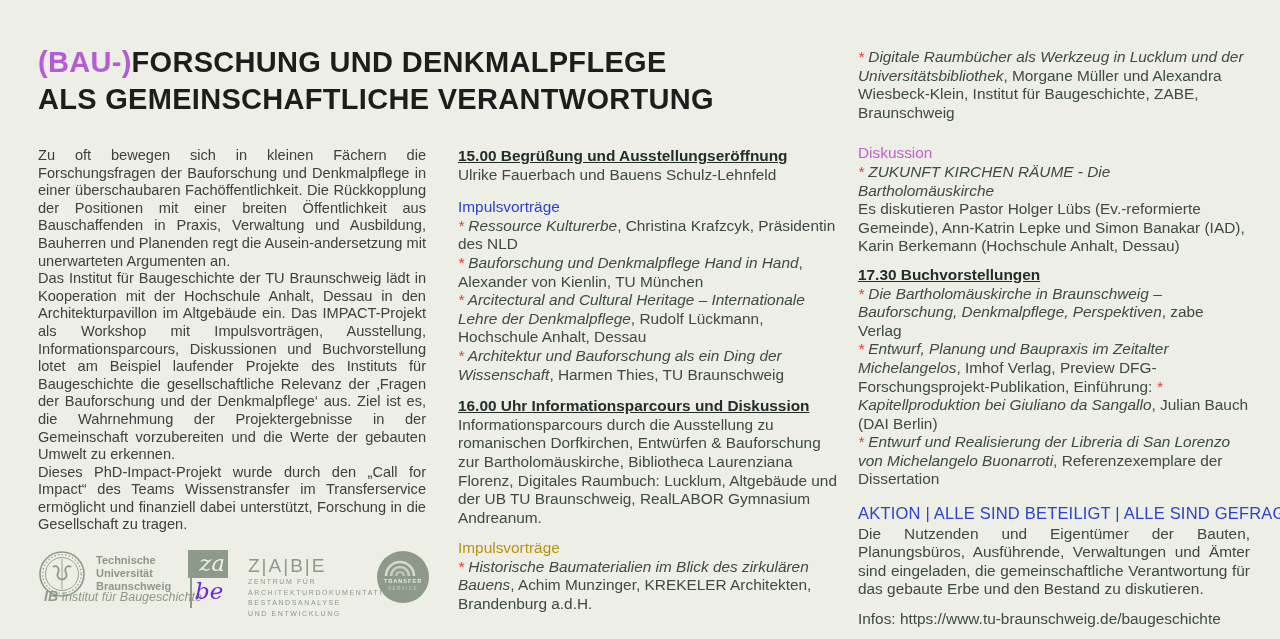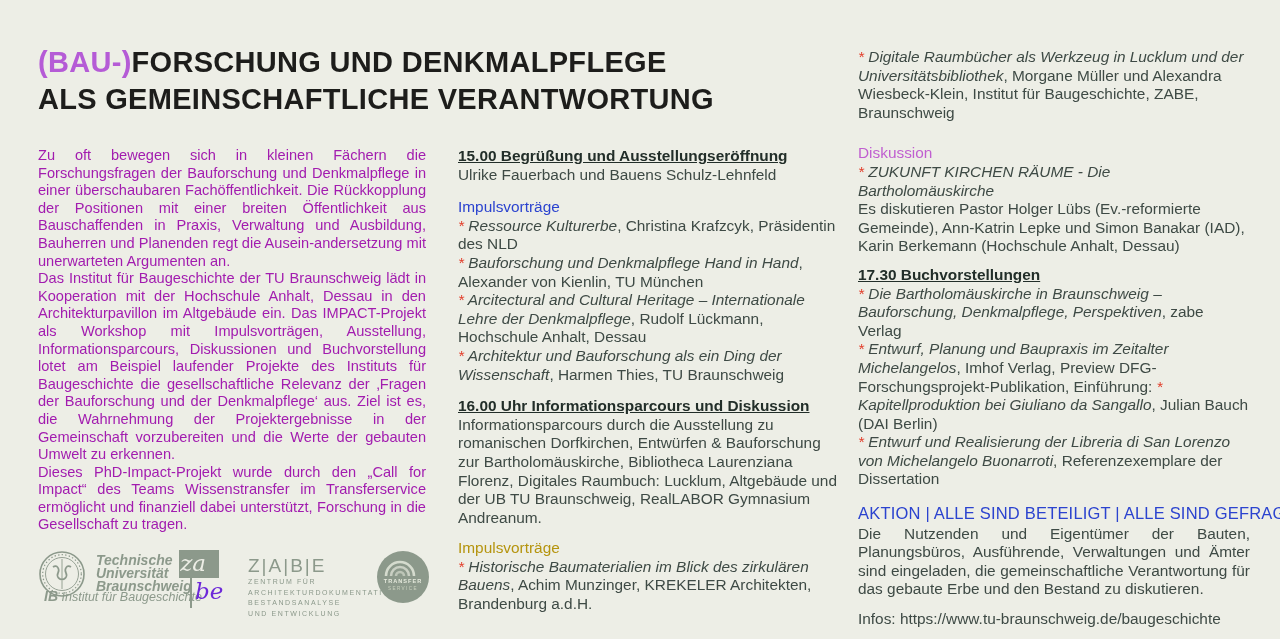--- a/index.html
+++ b/index.html
@@ -6,45 +6,45 @@
   .canvas{position:relative;width:1280px;height:639px;background:#edeee6;
           font-family:"Liberation Sans",sans-serif;overflow:hidden;color:#3e4a45;}
 
   
   .title{position:absolute;left:38px;top:44px;font-size:29px;line-height:37px;
          font-weight:700;letter-spacing:.3px;color:#1d1d1b;}
   .title .hl{color:#b55bd6;}
 
   
   .intro{position:absolute;left:38px;top:147px;width:388px;font-size:14.6px;
-         line-height:17.6px;color:#a21caf;text-align:justify;}
+         line-height:17.6px;color:#404040;text-align:justify;}
   .intro p{margin:0;}
 
   
   .col{position:absolute;font-size:15.4px;line-height:18.6px;color:#3e4a45;}
   .col-mid{left:458px;top:147px;width:388px;}
   .col-right{left:858px;top:48px;width:392px;}
   .h-bold{font-weight:700;color:#222e29;text-decoration:underline;}
   .h-blue{color:#2b43cf;}
   .h-gold{color:#b5940e;}
   .h-magenta{color:#c05fd0;}
   .h-aktion{color:#2b43cf;font-size:16.5px;white-space:nowrap;letter-spacing:.2px;}
   .seg-r{color:#e23b28;font-style:italic;}
   .seg-i{font-style:italic;}
 
   
   .logos{position:absolute;left:38px;top:548px;width:400px;height:75px;color:#8c998b;}
   .logo-tu-seal{position:absolute;left:0;top:2px;}
-  .logo-tu-name{position:absolute;left:58px;top:6px;font-size:14px;line-height:13px;font-weight:700;font-style:italic;}
+  .logo-tu-name{position:absolute;left:58px;top:6px;font-size:11px;line-height:13px;font-weight:700;}
   .logo-tu-inst{position:absolute;left:6px;top:40px;font-size:12.5px;font-style:italic;}
   .logo-tu-inst b{font-size:14px;font-weight:700;}
   .zabe-block{position:absolute;left:152px;top:2px;width:46px;height:58px;
               font-family:"DejaVu Serif",serif;font-style:italic;}
-  .zb-top{position:absolute;right:17px;top:0;width:40px;height:28px;background:#8c998b;
-          color:#edeee6;font-size:23px;line-height:27px;text-align:right;padding-right:13px;box-sizing:border-box;}
+  .zb-top{position:absolute;right:8px;top:0;width:40px;height:28px;background:#8c998b;
+          color:#edeee6;font-size:23px;line-height:27px;text-align:right;padding-right:3px;box-sizing:border-box;}
   .zb-bottom{position:absolute;left:0;top:28px;width:36px;height:30px;border-left:2px solid #8c998b;
              color:#6d28d9;font-size:23px;line-height:27px;padding-left:3px;box-sizing:border-box;}
   .zabe-text{position:absolute;left:210px;top:8px;letter-spacing:.5px;}
   .zabe-letters{font-size:19px;line-height:20px;letter-spacing:2px;font-weight:400;}
   .zabe-sub{font-size:7px;line-height:8.5px;letter-spacing:1.6px;margin-top:2px;}
   .transfer{position:absolute;left:338px;top:2px;}
 
   .seg-i, .h-bold, .h-blue, .h-gold, .h-magenta{display:inline;}
   .col .h-bold,.col .h-blue,.col .h-gold,.col .h-magenta,.col .h-aktion{display:block;}
 </style>

